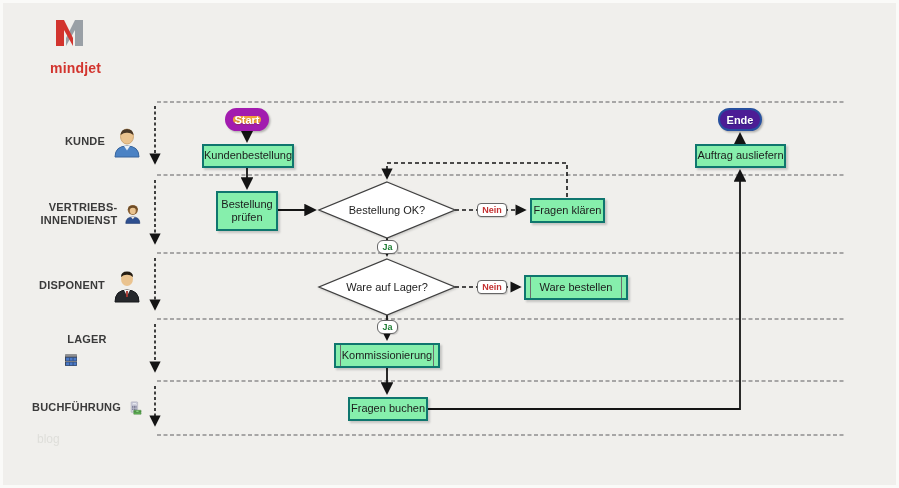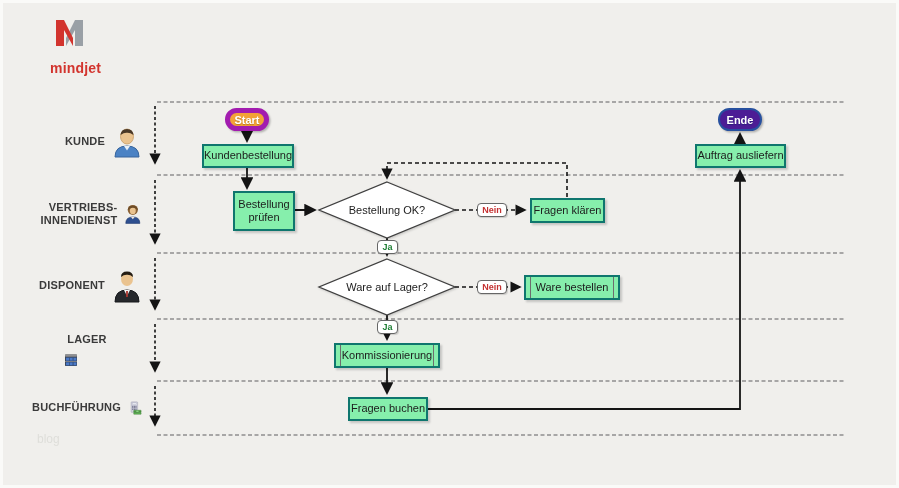--- a/index.html
+++ b/index.html
@@ -26,29 +26,29 @@
     font-size:11px;color:#1c1c1c;text-align:center;box-sizing:border-box;line-height:1.2;
   }
   .subprocess::before,.subprocess::after{content:"";position:absolute;top:0;bottom:0;width:0;border-left:1px solid #6d6d6d;}
   .subprocess::before{left:4px;}
   .subprocess::after{right:4px;}
   .stadium{
     position:absolute;border-radius:12px;display:flex;align-items:center;justify-content:center;
     font-size:11px;font-weight:bold;color:#fff;box-sizing:border-box;
     box-shadow:1.5px 1.5px 2px rgba(0,0,0,.25);
   }
-  .stadium.start{background:#F2A237;border:5px solid #a21caf;text-shadow:0 1px 1px rgba(120,70,0,.45);}
+  .stadium.start{background:#F2A237;border:8px solid #a21caf;text-shadow:0 1px 1px rgba(120,70,0,.45);}
   .stadium.ende{background:#4c1d95;border:2px solid #27509f;text-shadow:0 1px 1px rgba(0,30,90,.45);}
   .diamond-label{position:absolute;display:flex;align-items:center;justify-content:center;font-size:11px;color:#1c1c1c;}
   .badge{
     position:absolute;background:#fff;border:1px solid #666;border-radius:4px;
     font-size:9px;font-weight:bold;display:flex;align-items:center;justify-content:center;
     box-shadow:1px 1px 1px rgba(0,0,0,.15);box-sizing:border-box;
   }
-  .badge.ja{color:#1e7e34;}
+  .badge.ja{color:#1e7e34;border-radius:6px;}
   .badge.nein{color:#c43131;}
   .watermark{position:absolute;left:37px;top:432px;font-size:12px;color:#dededa;}
 </style>
 </head>
 <body>
 
 <div class="stage">
 
   <svg class="layer" width="899" height="488" viewBox="0 0 899 488">
     <defs>
@@ -173,29 +173,29 @@
       <rect x="13" y="21" width="17" height="5" rx="1" fill="#4f9e45" stroke="#34702c" stroke-width="0.8"></rect>
       <rect x="13" y="26" width="17" height="4.5" rx="1" fill="#5cb052" stroke="#34702c" stroke-width="0.8"></rect>
       <ellipse cx="21.5" cy="23.5" rx="3.2" ry="1.6" fill="#8fd687"></ellipse>
     </svg>
   </div>
 
   <div class="stadium start" style="left:225px;top:108px;width:44px;height:23px;">Start</div>
 
   <div class="rect-node" style="left:202px;top:144px;width:92px;height:24px;">Kundenbestellung</div>
 
-  <div class="rect-node" style="left:216px;top:191px;width:62px;height:40px;padding:2px;margin-left:17px;">Bestellung prüfen</div>
+  <div class="rect-node" style="left:216px;top:191px;width:62px;height:40px;padding:2px;">Bestellung prüfen</div>
 
   <div class="diamond-label" style="left:327px;top:198px;width:120px;height:24px;">Bestellung OK?</div>
 
   <div class="rect-node" style="left:530px;top:198px;width:75px;height:25px;">Fragen klären</div>
 
   <div class="diamond-label" style="left:327px;top:275px;width:120px;height:24px;">Ware auf Lager?</div>
 
-  <div class="rect-node subprocess" style="left:524px;top:275px;width:96px;height:25px;">Ware bestellen</div>
+  <div class="rect-node subprocess" style="left:524px;top:275px;width:104px;height:25px;">Ware bestellen</div>
 
   <div class="rect-node subprocess" style="left:334px;top:343px;width:106px;height:25px;">Kommissionierung</div>
 
   <div class="rect-node" style="left:348px;top:397px;width:80px;height:24px;">Fragen buchen</div>
 
   <div class="rect-node" style="left:695px;top:144px;width:91px;height:24px;">Auftrag ausliefern</div>
 
   <div class="stadium ende" style="left:718px;top:108px;width:44px;height:23px;">Ende</div>
 
   <div class="badge ja" style="left:377px;top:240px;width:21px;height:14px;">Ja</div>

